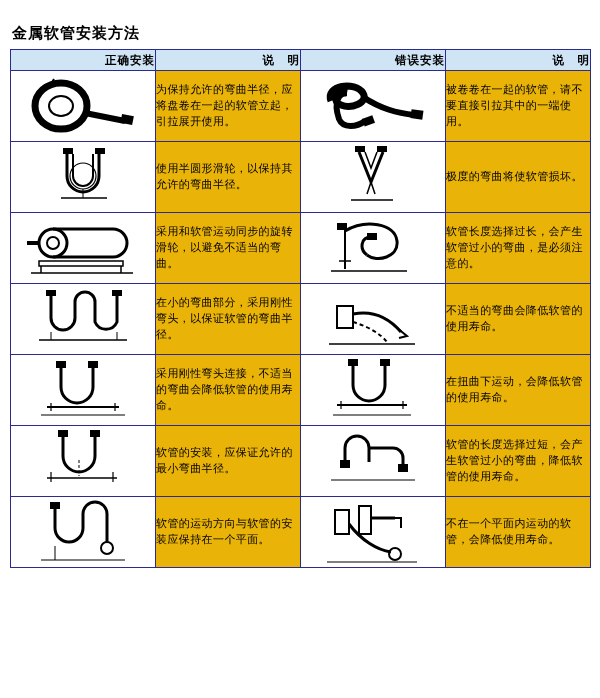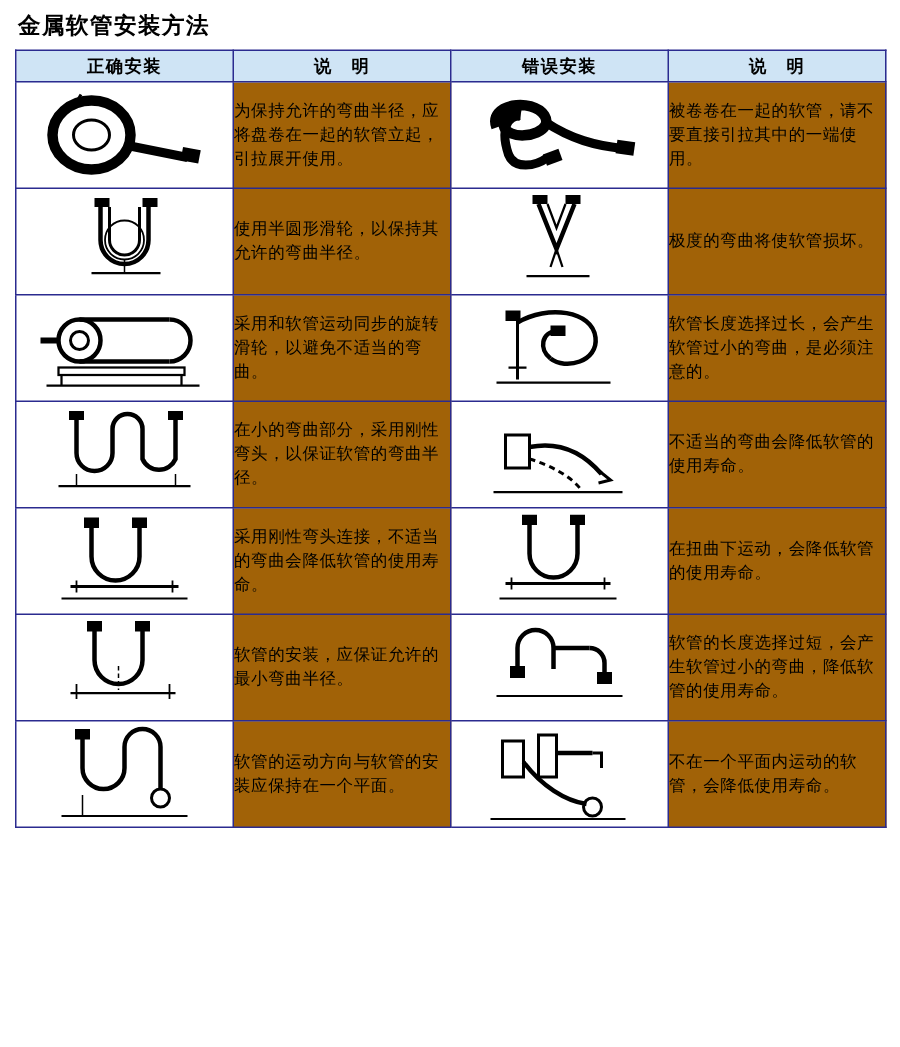--- a/index.html
+++ b/index.html
@@ -12,21 +12,21 @@
     height: 698px;
     font-family: "DejaVu Sans", "Liberation Sans", sans-serif;
     color: #000000;
     overflow: hidden;
   }
   .page {
     width: 600px;
     height: 698px;
     position: relative;
     box-sizing: border-box;
-    padding: 6px 10px 0 10px;
+    padding: 22px 10px 0 10px;
   }
   .title {
     font-size: 15px;
     font-weight: bold;
     letter-spacing: 1px;
     margin: 2px 0 6px 2px;
     color: #000;
   }
   table.guide {
     border-collapse: collapse;
@@ -39,32 +39,33 @@
     padding: 0;
     vertical-align: middle;
   }
   thead th {
     background: #cfe4f5;
     color: #000;
     font-size: 11.5px;
     font-weight: bold;
     height: 20px;
     letter-spacing: 1px;
+    text-align: right;
   }
   col.c-img { width: 145px; }
   col.c-txt { width: 145px; }
 
   td.img-cell {
     background: #ffffff;
     text-align: center;
     vertical-align: middle;
     height: 70px;
   }
   td.txt-cell {
-    background: #a16207;
+    background: #eab308;
     font-size: 11px;
     line-height: 1.45;
     padding: 4px 7px;
     letter-spacing: 0.4px;
     text-align: left;
   }
   .drawing {
     display: block;
     margin: 0 auto;
   }

